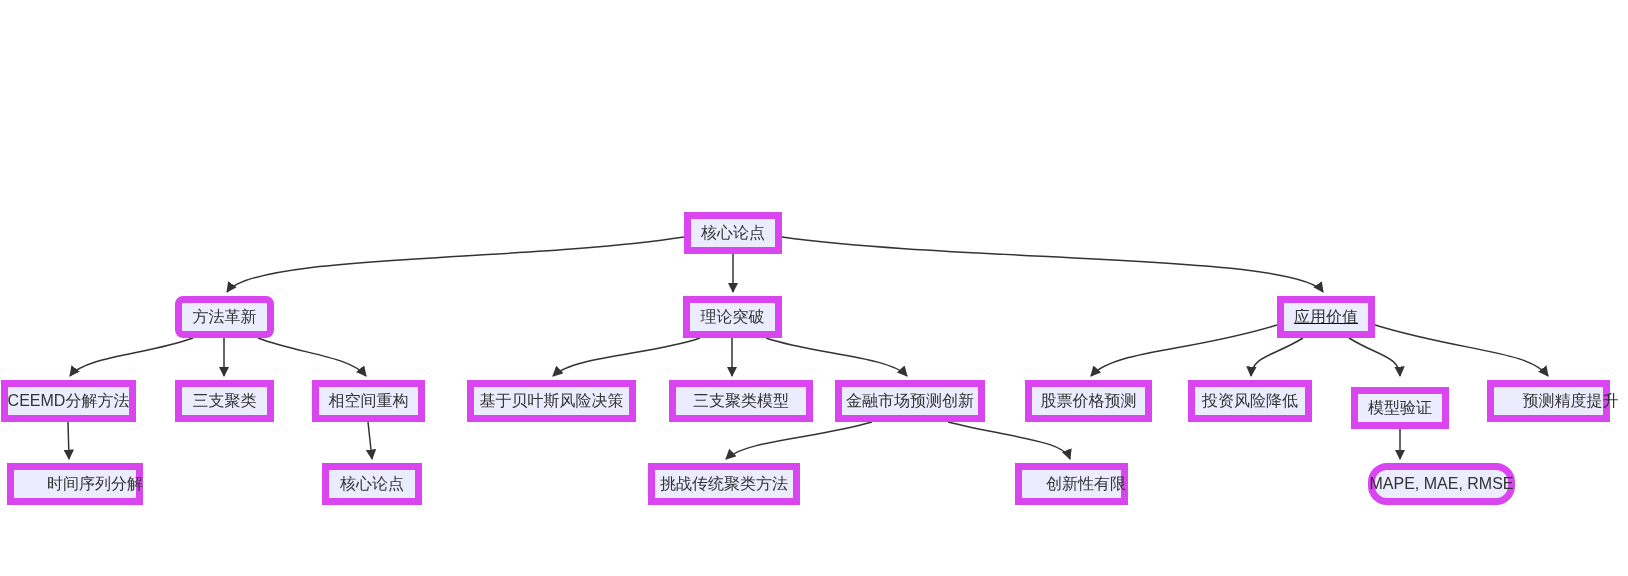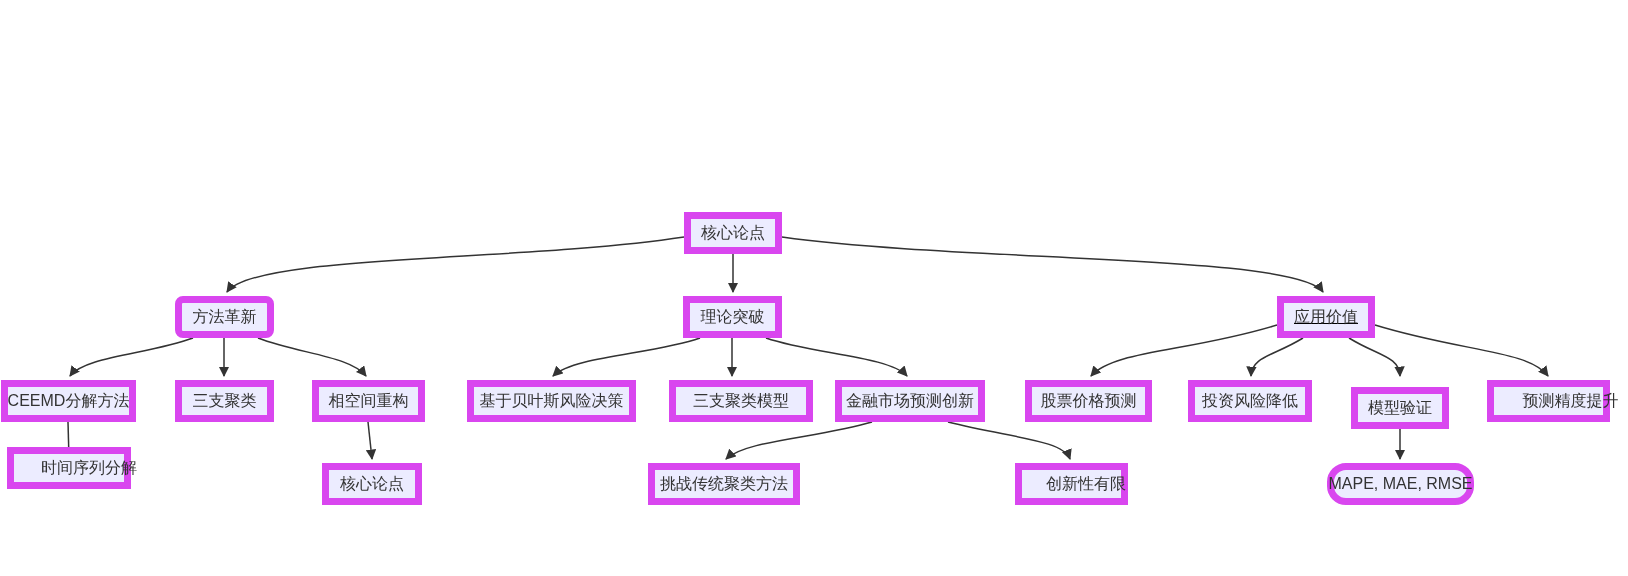--- a/index.html
+++ b/index.html
@@ -111,29 +111,29 @@
       </div>
       <div class="node" style="left: 1188px; top: 380px; width: 124px;">
         <span class="label">投资风险降低</span>
       </div>
       <div class="node" style="left: 1351px; top: 380px; width: 98px; margin-top: 7px;">
         <span class="label">模型验证</span>
       </div>
       <div class="node" style="left: 1487px; top: 380px; width: 123px; padding-left: 44px;">
         <span class="label">预测精度提升</span>
       </div>
-      <div class="node" style="left: 7px; top: 447px; width: 124px; padding-left: 40px;">
+      <div class="node" style="left: 7px; top: 463px; width: 136px; padding-left: 40px;">
         <span class="label">时间序列分解</span>
       </div>
       <div class="node" style="left: 322px; top: 463px; width: 100px;">
         <span class="label">核心论点</span>
       </div>
       <div class="node" style="left: 648px; top: 463px; width: 152px;">
         <span class="label">挑战传统聚类方法</span>
       </div>
       <div class="node" style="left: 1015px; top: 463px; width: 113px; padding-left: 29px;">
         <span class="label">创新性有限</span>
       </div>
-      <div class="node" style="left: 1327px; top: 463px; width: 147px; border-radius: 19px;">
+      <div class="node" style="left: 1368px; top: 463px; width: 147px; border-radius: 19px;">
         <span class="label">MAPE, MAE, RMSE</span>
       </div>
     </div>
 </div>
 
 </body></html>

